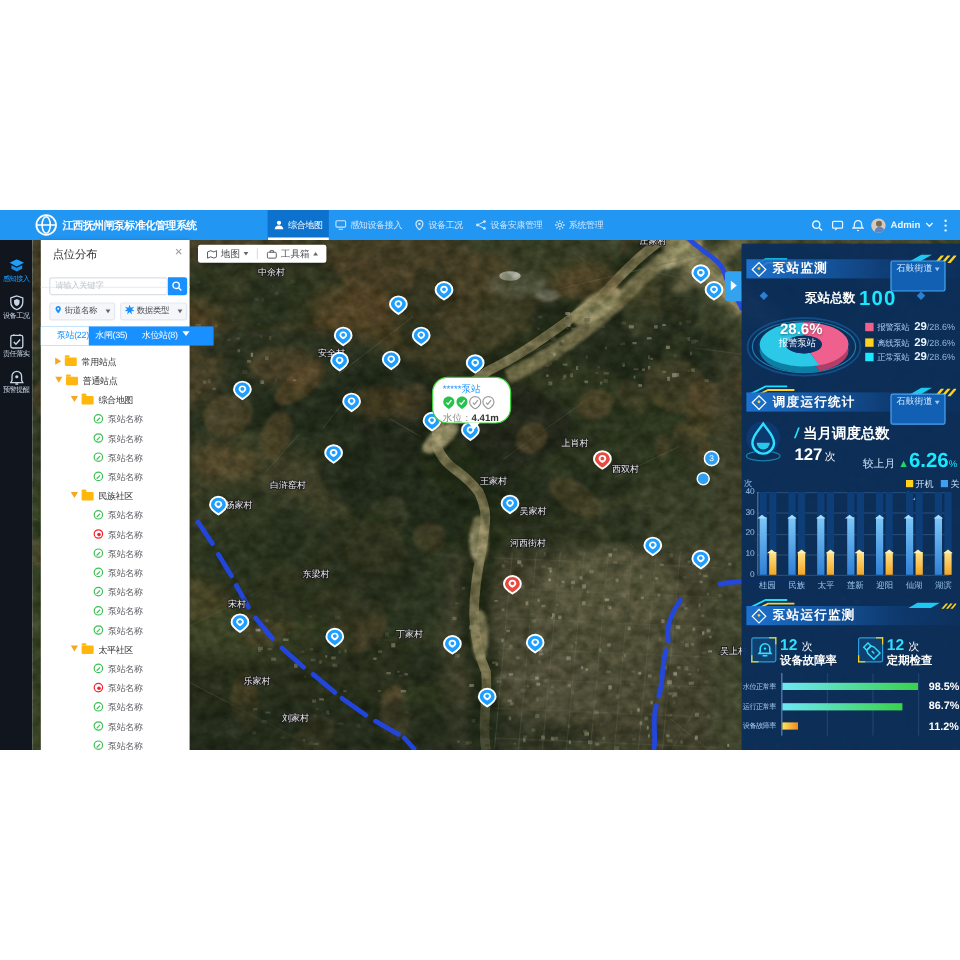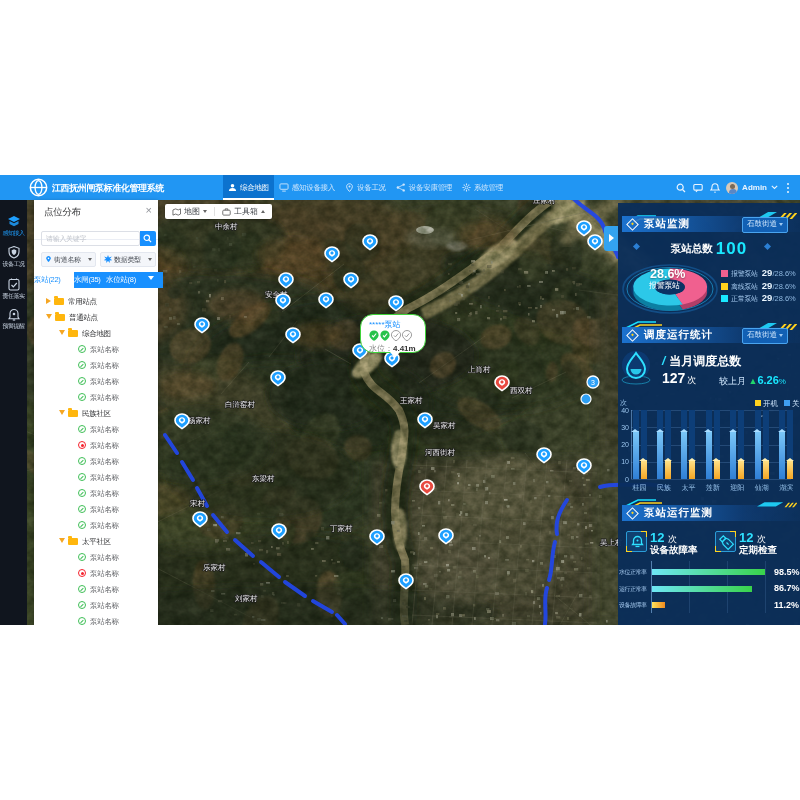--- a/index.html
+++ b/index.html
@@ -21,21 +21,21 @@
 #rail .rit.on{color:#1e9fff}
 
 #lp{position:absolute;top:25px;left:34px;width:124px;height:425px;background:#fff;box-shadow:0 1px 4px rgba(0,0,0,.3)}
 #lp .hd{position:absolute;top:0;left:0;right:0;height:40px;border-bottom:1px solid #ebeef5}
 #lp .hd .t{position:absolute;left:10px;top:6px;font-size:9.5px;letter-spacing:-.3px;color:#303133}
 #lp .hd .x{position:absolute;right:6px;top:4px;font-size:11px;color:#909399}
 .sin{position:absolute;left:7px;top:31px;width:99px;height:15px;border:1px solid #dcdfe6;border-radius:2px;font-size:7px;letter-spacing:-.3px;color:#c0c4cc;line-height:13px;padding-left:4px}
 .sbt{position:absolute;left:106px;top:31px;width:16px;height:15px;background:#1890ff;border-radius:0 2px 2px 0}
 .dd{position:absolute;top:52px;height:15px;background:#f4f6fa;border:1px solid #e3e7ef;border-radius:2px;font-size:7px;letter-spacing:-.3px;color:#454a52;line-height:13px}
 .dd .ddc{position:absolute;right:3px;top:5px;width:0;height:0;border-left:2.5px solid transparent;border-right:2.5px solid transparent;border-top:3.5px solid #666}
-.tabs{position:absolute;left:0px;top:72px;width:129px;height:16px;display:flex;background:#1890ff;color:#fff;font-size:7.5px;letter-spacing:-.3px;text-align:left;line-height:16px}
+.tabs{position:absolute;left:0px;top:72px;width:144px;height:16px;display:flex;background:#1890ff;color:#fff;font-size:7.5px;letter-spacing:-.3px;text-align:right;line-height:16px}
 .tabs .tb1{width:40px;background:#fff;color:#1890ff}
 .tabs .tb2{width:32px}
 .tabs .tb3{width:42px}
 .tabs .tbc{width:10px}
 #tree{position:absolute;left:0;top:88px;width:124px;height:337px;overflow:hidden;font-size:7.5px;letter-spacing:-.3px;color:#606266}
 .trow{position:absolute;height:16px;line-height:16px;white-space:nowrap}
 .car{display:inline-block;width:0;height:0;border-left:3.5px solid transparent;border-right:3.5px solid transparent;border-top:5px solid #f5a623;vertical-align:1px;margin-right:3px}
 .carr{display:inline-block;width:0;height:0;border-top:3.5px solid transparent;border-bottom:3.5px solid transparent;border-left:5px solid #f5a623;vertical-align:0;margin-right:3px}
 .fold{display:inline-block;width:10px;height:7px;background:#ffb60d;border-radius:1px;vertical-align:-1px;margin-right:4px;position:relative}
 .fold:before{content:"";position:absolute;left:0;top:-2px;width:4px;height:2px;background:#ffb60d;border-radius:1px 1px 0 0}
@@ -52,21 +52,21 @@
 #pop{position:absolute;left:360px;top:139px;width:66px;height:39px;background:#fff;border:1.5px solid #3fd23a;border-radius:13px;font-size:8px}
 #pop:after{content:"";position:absolute;left:29px;bottom:-6px;border-left:5px solid transparent;border-right:5px solid transparent;border-top:6px solid #fff}
 #colbtn{position:absolute;left:604px;top:51px;width:14px;height:25px;background:#33a3f0;border-radius:3px 0 0 3px;color:#fff;text-align:center}
 
 #rp{position:absolute;top:28px;left:618px;width:182px;height:422px;background:rgba(10,45,90,.95)}
 .ban{position:absolute;left:4px;height:16px;right:0;background:linear-gradient(90deg,#1c72cf,rgba(20,90,180,.25) 70%,rgba(20,90,180,.05));display:flex;align-items:center}
 .ban .dia{width:9px;height:9px;border:1.5px solid #fff;transform:rotate(45deg);margin:0 7px 0 6px;position:relative}
 .ban .dia:before{content:"";position:absolute;left:2px;top:2px;width:2px;height:2px;background:#ffd21e}
 .ban .bt{font-size:10.5px;font-weight:bold;color:#fff;letter-spacing:1px;white-space:nowrap}
 .stripes{position:absolute;right:2px;top:-3px;width:40px;height:8px}
-.rdd{position:absolute;width:46px;height:16px;background:#1260b4;border:1px solid #4aa4ef;border-radius:2px;color:#d6ebff;font-size:7.5px;line-height:12px;padding-left:4px}
+.rdd{position:absolute;width:46px;height:26px;background:#1260b4;border:1px solid #4aa4ef;border-radius:2px;color:#d6ebff;font-size:7.5px;line-height:12px;padding-left:4px}
 .rdd:after{content:"";position:absolute;right:4px;top:5px;border-left:2.5px solid transparent;border-right:2.5px solid transparent;border-top:3px solid #9fc9f2}
 
 .lg{position:absolute;left:103px;height:10px;line-height:10px;font-size:7px;letter-spacing:-.3px;color:#a9cdf2;white-space:nowrap}
 .lg .sq{display:inline-block;width:7px;height:7px;vertical-align:-1px;margin-right:3px}
 .lg .lt{margin-right:4px}
 .lg b{color:#eaf6ff;font-size:9.5px;letter-spacing:0}
 .lg .lp2{color:#8fb8e0;font-size:7.5px;letter-spacing:0}
 .sbox{position:absolute;width:21px;height:21px;background:rgba(30,120,190,.25);border:1px solid #2b9dd8;border-radius:2px}
 .sbox:before{content:"";position:absolute;right:-1px;top:-1px;width:5px;height:5px;border-top:1.5px solid #ffd21e;border-right:1.5px solid #ffd21e}
 .sbox:after{content:"";position:absolute;left:-1px;bottom:-1px;width:5px;height:5px;border-bottom:1.5px solid #ffd21e;border-left:1.5px solid #ffd21e}
@@ -1268,21 +1268,21 @@
   <div class="rdd" style="left:124px;top:125px">石鼓街道</div>
 
   <svg style="position:absolute;left:2px;top:146px" width="32" height="36" viewBox="0 0 32 36">
     <ellipse cx="16" cy="31" rx="14" ry="4" fill="none" stroke="#1fb6e0" stroke-width="1" opacity=".6"></ellipse>
     <circle cx="16" cy="16" r="14" fill="#0d3f7c" opacity=".7"></circle>
     <path d="M16 4 C20 10 25 14 25 20 A9 9 0 0 1 7 20 C7 14 12 10 16 4z" fill="none" stroke="#2ee0ff" stroke-width="2"></path>
     <path d="M10.5 20 a5.5 5.5 0 0 0 11 0z" fill="#2ee0ff" opacity=".85"></path>
   </svg>
   <div style="position:absolute;left:44px;top:150px;font-size:12px;font-weight:bold;color:#fff"><span style="color:#2ee0ff;font-style:italic;margin-right:4px">/</span>当月调度总数</div>
   <div style="position:absolute;left:44px;top:167px;font-size:14px;font-weight:bold;color:#fff">127<span style="font-size:9px;font-weight:normal;margin-left:2px">次</span></div>
-  <div style="position:absolute;left:101px;top:171px;font-size:9px;color:#cde4fb">较上月 <span style="color:#21d66c">▲</span><span style="color:#19e8ff;font-weight:bold;font-size:11px">6.26</span><span style="color:#19e8ff;font-size:8px">%</span></div>
+  <div style="position:absolute;left:101px;top:171px;font-size:9px;color:#cde4fb">较上月 <span style="color:#21d66c">▲</span><span style="color:#19e8ff;font-weight:bold;font-size:17px">6.26</span><span style="color:#19e8ff;font-size:8px">%</span></div>
 
   <div id="bch">
         <div style="position:absolute;left:2px;top:195px;font-size:7px;color:#9bc6ee">次</div>
         <div style="position:absolute;left:0;top:203.5px;width:11px;text-align:right;font-size:7px;color:#9bc6ee">40</div>
         <div style="position:absolute;left:13px;top:207px;width:160px;height:1px;background:rgba(110,160,220,.25)"></div>
         <div style="position:absolute;left:0;top:220.75px;width:11px;text-align:right;font-size:7px;color:#9bc6ee">30</div>
         <div style="position:absolute;left:13px;top:224.25px;width:160px;height:1px;background:rgba(110,160,220,.25)"></div>
         <div style="position:absolute;left:0;top:238px;width:11px;text-align:right;font-size:7px;color:#9bc6ee">20</div>
         <div style="position:absolute;left:13px;top:241.5px;width:160px;height:1px;background:rgba(110,160,220,.25)"></div>
         <div style="position:absolute;left:0;top:255.25px;width:11px;text-align:right;font-size:7px;color:#9bc6ee">10</div>

